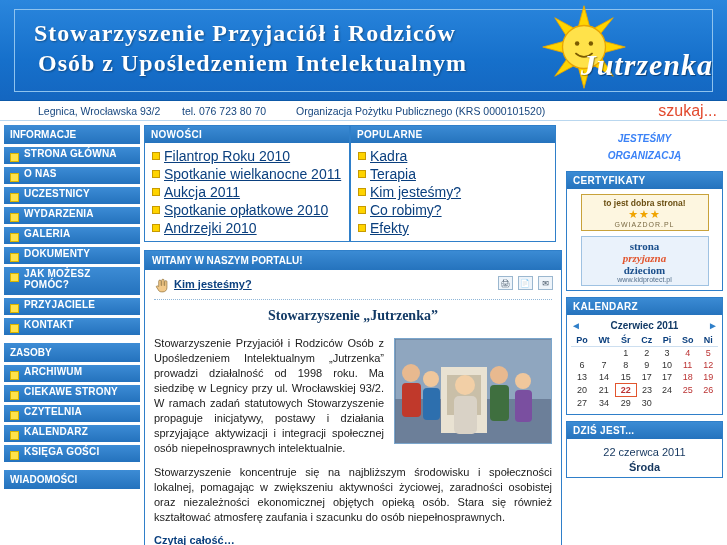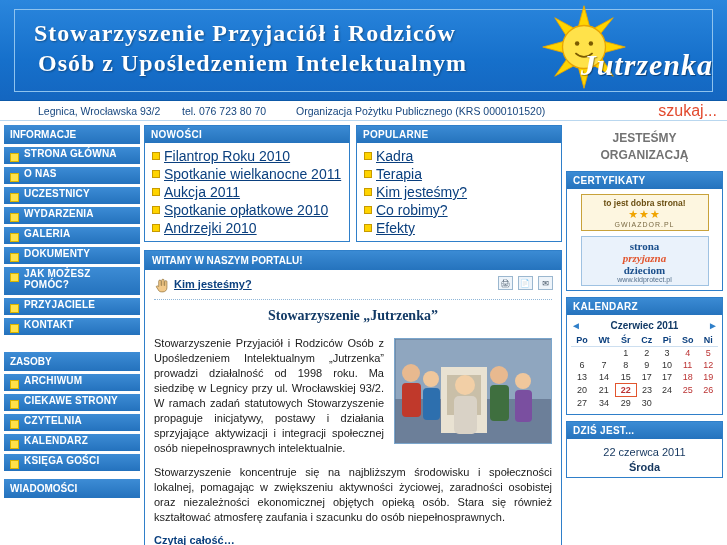--- a/index.html
+++ b/index.html
@@ -144,22 +144,22 @@
   .art-photo {
     float:right; width:158px; height:106px; margin:2px 0 6px 10px;
     border:1px solid #7ba6cc; background:#6f8db0;
     position:relative; overflow:hidden;
   }
   .art-p { text-align:justify; font-size:11px; line-height:15px; color:#1b1b1b; margin:0 0 9px 0; }
   .more { color:#0a3f7e; font-weight:bold; font-size:11px; text-decoration:underline; }
 
   
   .r-title {
-    text-align:center; color:#737373; font-weight:bold;
-    font-size:12px; line-height:17px; padding:5px 0 7px 0;
+    text-align:center; color:#3b82f6; font-weight:bold;
+    font-size:10px; line-height:17px; padding:5px 0 7px 0;font-style:italic;
   }
   .r-hd {
     background:#2f7fc9;
     background:linear-gradient(180deg,#3b8bd4 0%,#2573bd 100%);
     color:#ffffff; font-weight:bold; font-size:10px;
     padding:3px 6px; letter-spacing:.3px;
   }
   .cert { text-align:center; padding:5px 3px 4px 3px; }
   .cert-1 {
     width:128px; margin:0 auto 5px auto; border:1px solid #c8a23a;
@@ -238,34 +238,34 @@
       <div class="menu-item">STRONA GŁÓWNA</div>
       <div class="menu-item">O NAS</div>
       <div class="menu-item">UCZESTNICY</div>
       <div class="menu-item">WYDARZENIA</div>
       <div class="menu-item">GALERIA</div>
       <div class="menu-item">DOKUMENTY</div>
       <div class="menu-item">JAK MOŻESZ POMÓC?</div>
       <div class="menu-item">PRZYJACIELE</div>
       <div class="menu-item">KONTAKT</div>
 
-      <div class="left-hdr" style="margin-top:17px;">ZASOBY</div>
+      <div class="left-hdr" style="margin-top:8px;">ZASOBY</div>
       <div class="menu-item">ARCHIWUM</div>
       <div class="menu-item">CIEKAWE STRONY</div>
       <div class="menu-item">CZYTELNIA</div>
       <div class="menu-item">KALENDARZ</div>
       <div class="menu-item">KSIĘGA GOŚCI</div>
 
       <div class="left-hdr" style="margin-top:8px;">WIADOMOŚCI</div>
 
     </div>
 
     <div class="col-center">
 
-      <div style="display:flex; gap:6px;">
+      <div style="display:flex; ">
         <div class="box" style="width:206px;">
           <div class="box-hd">NOWOŚCI</div>
           <div class="box-bd">
             <a class="news-link"><span>Filantrop Roku 2010</span></a>
             <a class="news-link"><span>Spotkanie wielkanocne 2011</span></a>
             <a class="news-link"><span>Aukcja 2011</span></a>
             <a class="news-link"><span>Spotkanie opłatkowe 2010</span></a>
             <a class="news-link"><span>Andrzejki 2010</span></a>
           </div>
         </div>

